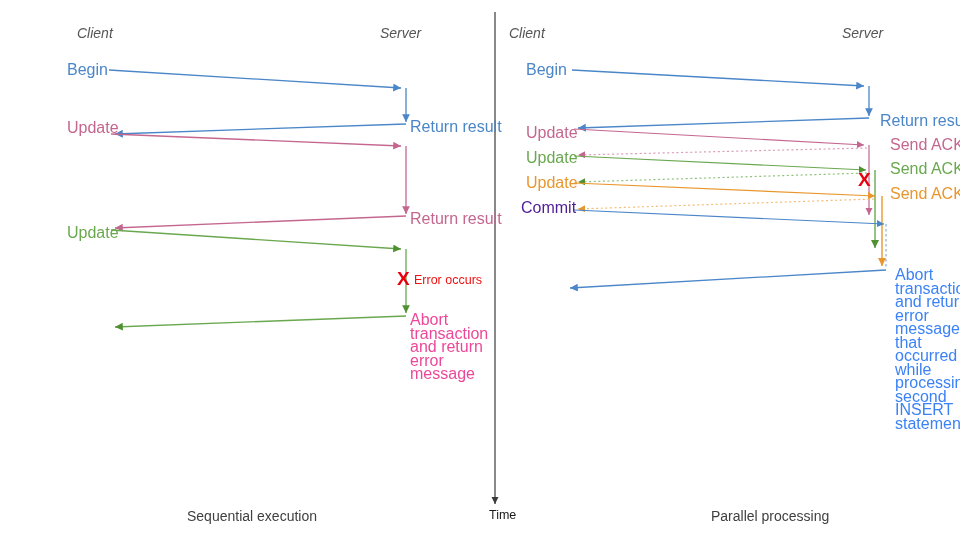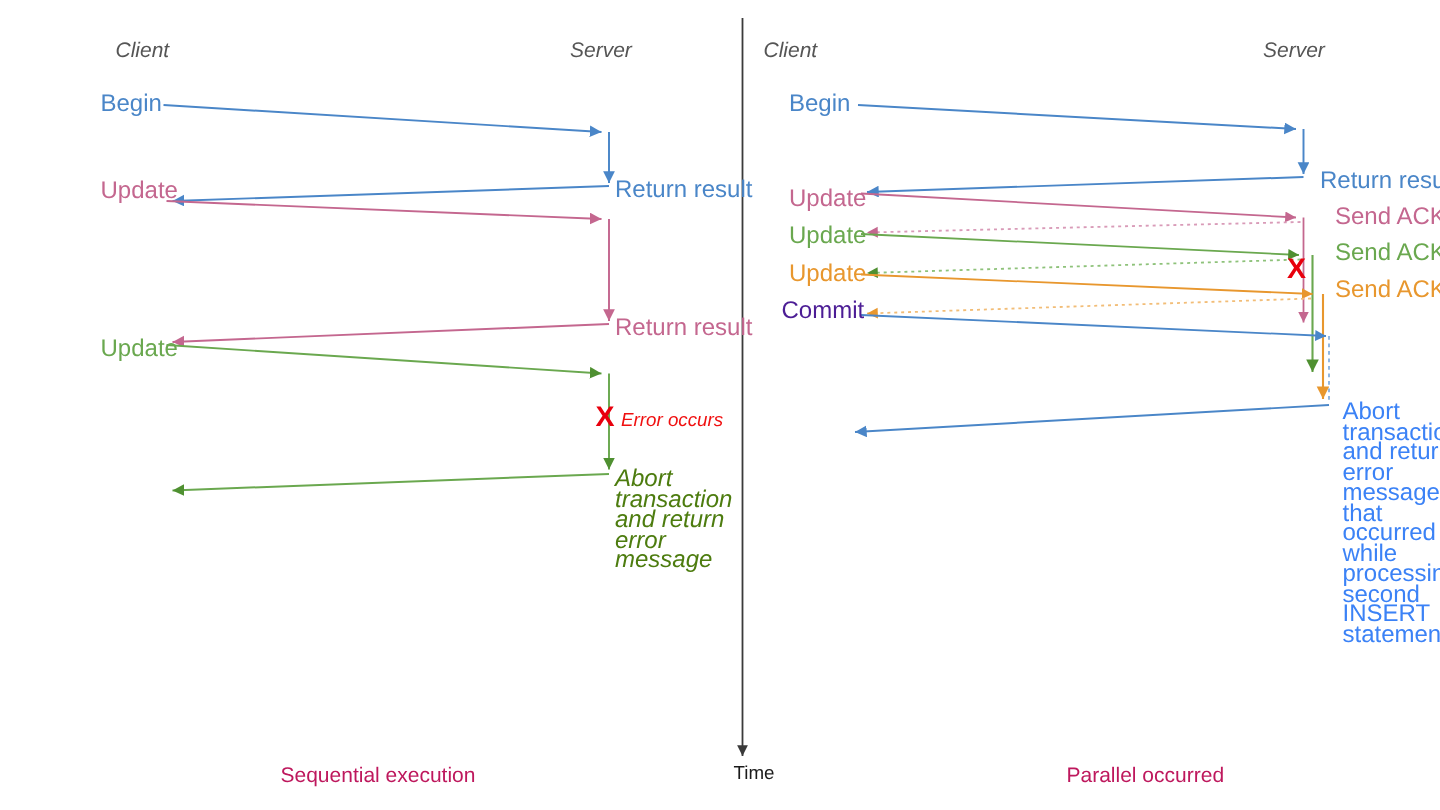--- a/index.html
+++ b/index.html
@@ -26,21 +26,21 @@
   .lane-header {
     position: absolute;
     font-style: italic;
     font-size: 14px;
     color: #555555;
     white-space: nowrap;
   }
   .panel-caption {
     position: absolute;
     font-size: 14px;
-    color: #be185d;
+    color: #404040;
     white-space: nowrap;
   }
   .msg-label {
     position: absolute;
     font-size: 16px;
     white-space: nowrap;
     line-height: 13px;
   }
   .msg-label.block {
     white-space: normal;
@@ -51,21 +51,20 @@
     font-size: 19px;
     font-weight: bold;
     color: #e8000d;
     line-height: 1;
   }
   .err-text {
     position: absolute;
     font-size: 12.5px;
     color: #f01010;
     white-space: nowrap;
-    font-style: italic;
   }
   .time-label {
     position: absolute;
     font-size: 12.5px;
     color: #1a1a1a;
     white-space: nowrap;
   }
 </style>
 </head>
 <body>
@@ -162,21 +161,21 @@
   </svg>
 
   <div class="lane-header" style="left:48px; top:25px;">Client</div>
   <div class="lane-header" style="left:351px; top:25px;">Server</div>
 
   <div class="msg-label" style="left:38px; top:63px; color:#4a86c8;">Begin</div>
   <div class="msg-label" style="left:381px; top:120px; color:#4a86c8;">Return result</div>
   <div class="msg-label" style="left:38px; top:121px; color:#c4678f;">Update</div>
   <div class="msg-label" style="left:381px; top:212px; color:#c4678f;">Return result</div>
   <div class="msg-label" style="left:38px; top:226px; color:#6aa84f;">Update</div>
-  <div class="msg-label block" style="left:381px; top:313px; width:84px; color:#4d7c0f;font-style:italic;">Abort transaction and return error message</div>
+  <div class="msg-label block" style="left:381px; top:313px; width:84px; color:#ec4899;">Abort transaction and return error message</div>
 
   <div class="err-mark" style="left:368px; top:269px;">X</div>
   <div class="err-text" style="left:385px; top:273px;">Error occurs</div>
 
   <div class="panel-caption" style="left:158px; top:508px;">Sequential execution</div>
 
   <div class="lane-header" style="left:480px; top:25px;">Client</div>
   <div class="lane-header" style="left:813px; top:25px;">Server</div>
 
   <div class="msg-label" style="left:497px; top:63px; color:#4a86c8;">Begin</div>
@@ -185,17 +184,17 @@
   <div class="msg-label" style="left:861px; top:138px; color:#c4678f;">Send ACK</div>
   <div class="msg-label" style="left:497px; top:151px; color:#6aa84f;">Update</div>
   <div class="msg-label" style="left:861px; top:162px; color:#6aa84f;">Send ACK</div>
   <div class="msg-label" style="left:497px; top:176px; color:#e8972e;">Update</div>
   <div class="msg-label" style="left:861px; top:187px; color:#e8972e;">Send ACK</div>
   <div class="msg-label" style="left:492px; top:201px; color:#4c1d95;">Commit</div>
   <div class="msg-label block" style="left:866px; top:268px; width:80px; color:#3b82f6;">Abort transaction and return error message that occurred while processing second INSERT statement</div>
 
   <div class="err-mark" style="left:829px; top:170px;">X</div>
 
-  <div class="panel-caption" style="left:682px; top:508px;">Parallel occurred</div>
+  <div class="panel-caption" style="left:682px; top:508px;">Parallel processing</div>
 
   <div class="time-label" style="left:460px; top:508px;">Time</div>
 
 </div>
 
 </body></html>

